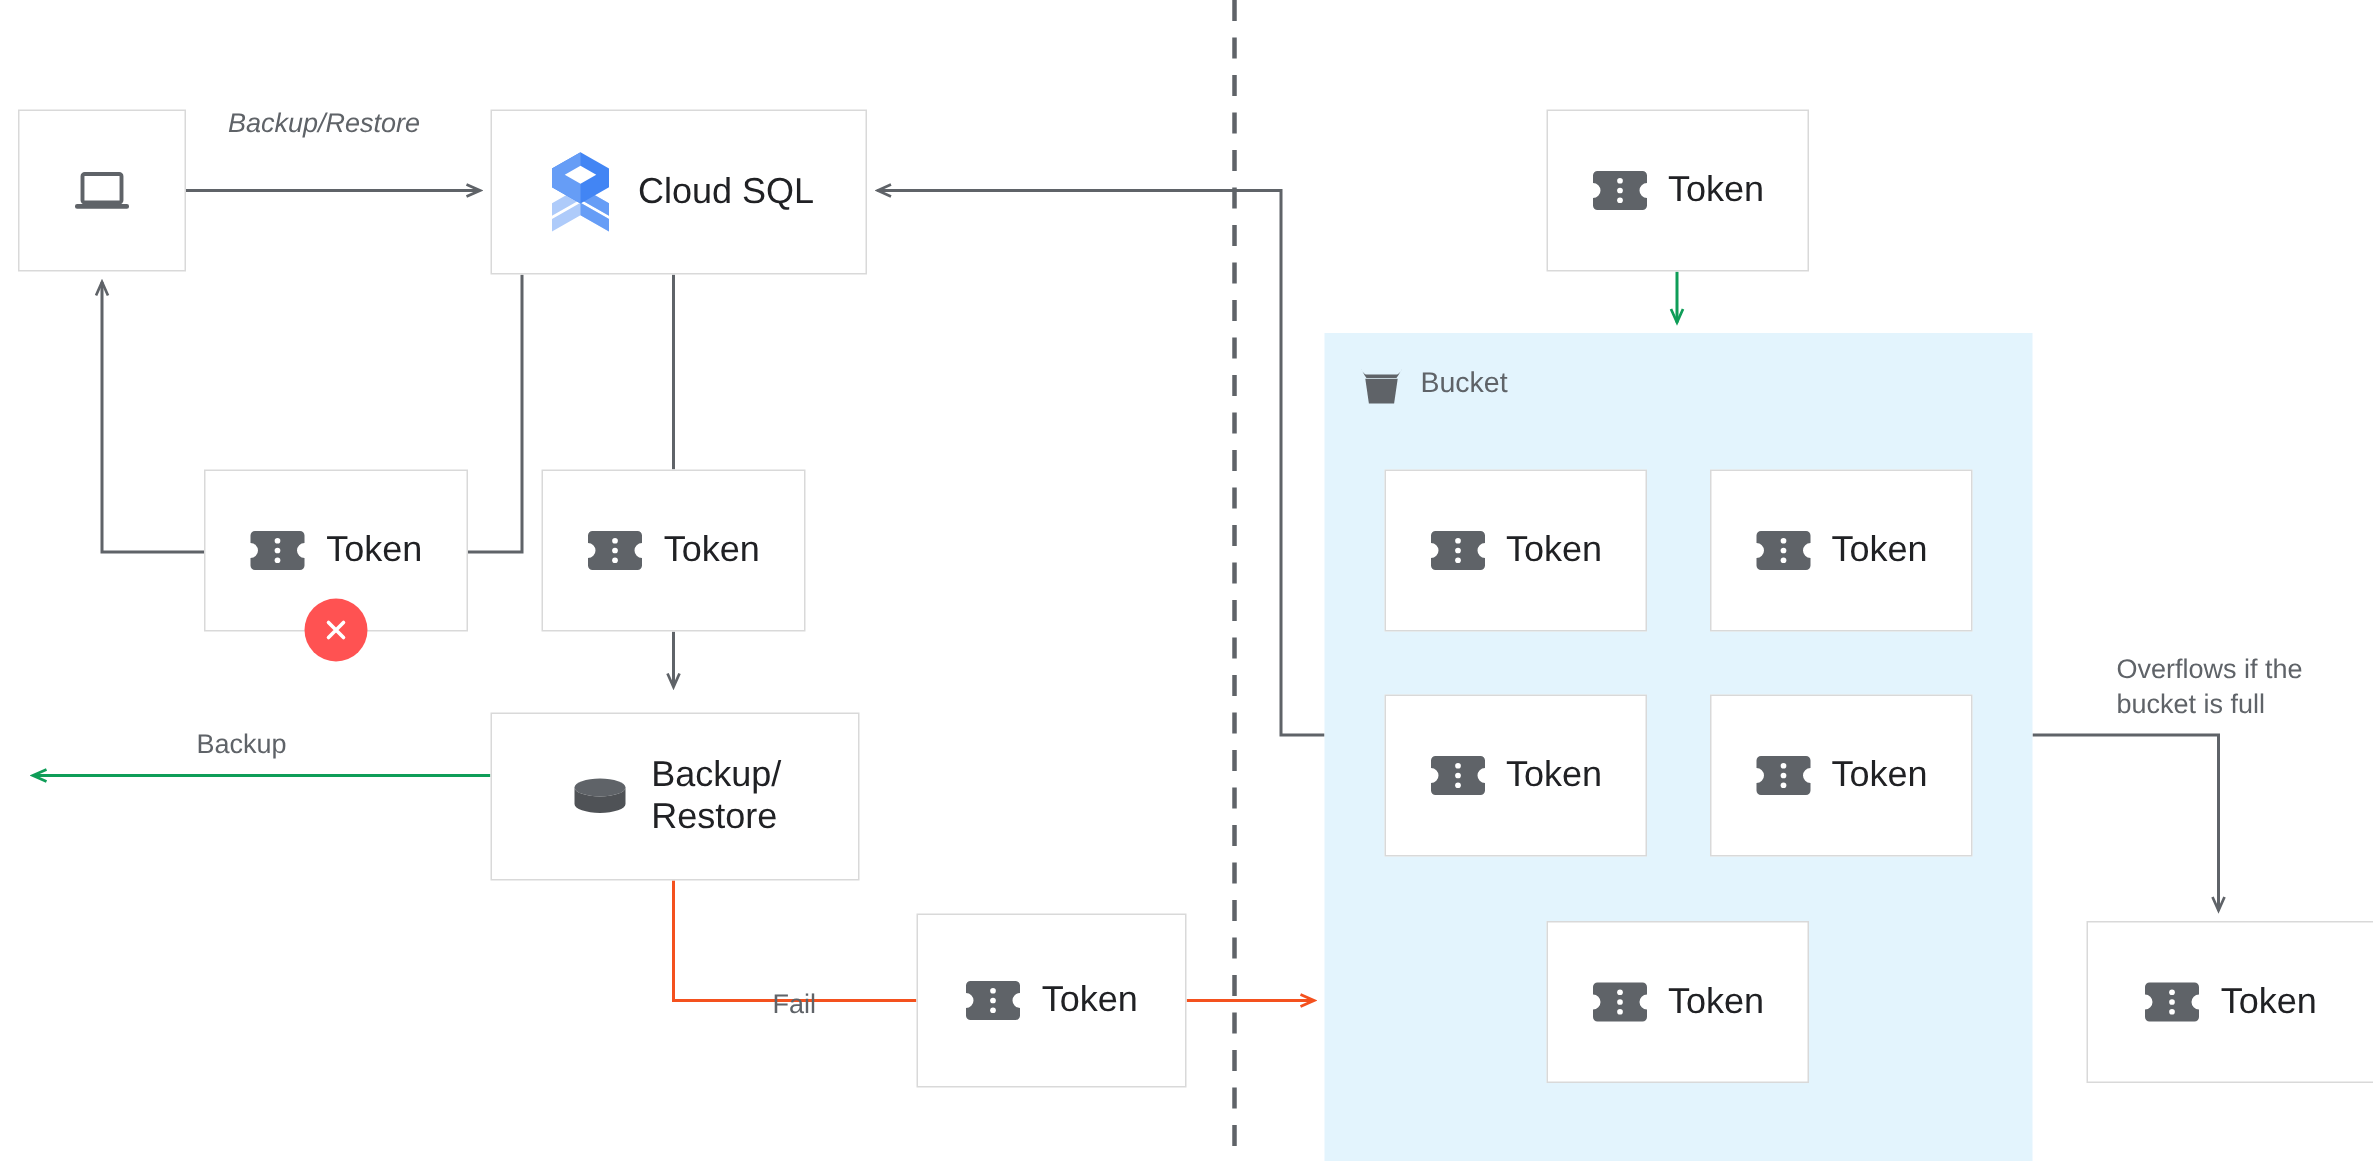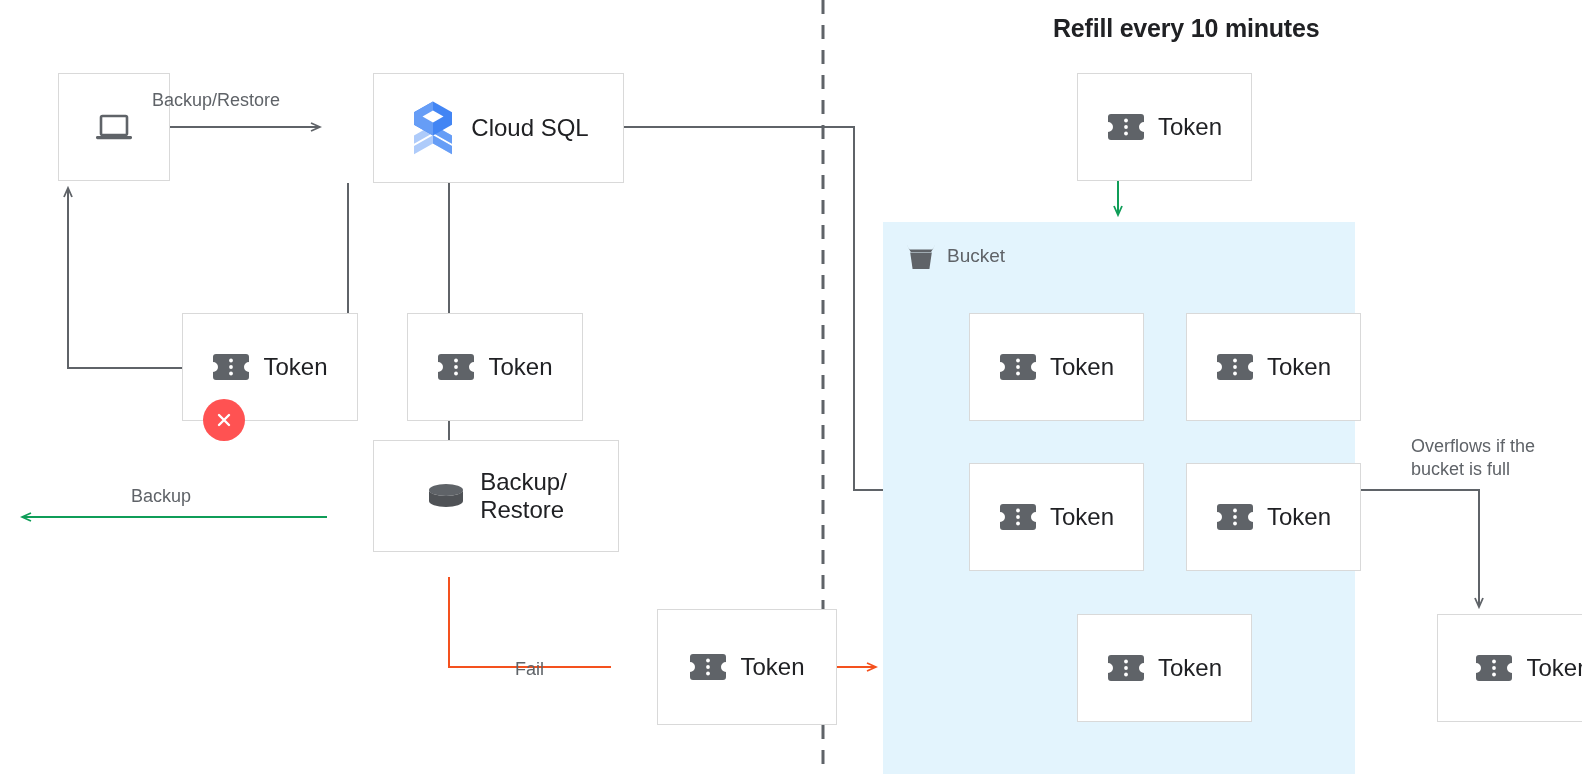--- a/index.html
+++ b/index.html
@@ -1,20 +1,20 @@
 <!DOCTYPE html>
 <html><head>
 <meta charset="utf-8">
 <style>
   html,body{margin:0;padding:0;background:#fff;}
   body{font-family:"Liberation Sans","DejaVu Sans",sans-serif;}
   #stage{position:relative;width:1582px;height:774px;background:#ffffff;overflow:hidden;}
   svg.layer{position:absolute;left:0;top:0;width:1582px;height:774px;pointer-events:none;}
   .node{position:absolute;box-sizing:border-box;background:#ffffff;border:1px solid #d9d9d9;
-        display:flex;align-items:center;justify-content:center;margin-left:46px;}
+        display:flex;align-items:center;justify-content:center;}
   .node .inner{display:flex;align-items:center;gap:13px;}
   .nlabel{font-size:24px;color:#202124;line-height:1.18;white-space:pre-line;}
   .bucket{position:absolute;background:#e3f4fd;}
   .bucket-head{position:absolute;display:flex;align-items:center;gap:9px;}
   .bucket-title{font-size:19px;color:#5f6368;}
   .edge-label{position:absolute;font-size:18px;color:#5f6368;line-height:1.3;}
   .big-title{position:absolute;font-size:25px;font-weight:bold;color:#202124;letter-spacing:-0.2px;}
   .ico{flex:0 0 auto;display:block;}
   .errbadge{position:absolute;width:42px;height:42px;border-radius:50%;background:#ff5252;
             display:flex;align-items:center;justify-content:center;}
@@ -62,21 +62,20 @@
 
   <div class="bucket" style="left:883px;top:222px;width:472px;height:552px;"></div>
   <div class="bucket-head" style="left:904px;top:241px;">
     <svg class="ico" width="34" height="30" viewBox="0 0 34 30">
       <path d="M3,4 C3,4 6,10 7,11 L27,11 C28,10 31,4 31,4 C31,4 29,9 27,8.6 L7,8.6 C5,9 3,4 3,4 Z" fill="#5f6368"></path>
       <path d="M6.2,11.5 L27.8,11.5 L25.4,28 L8.6,28 Z" fill="#5f6368"></path>
     </svg>
     <span class="bucket-title">Bucket</span>
   </div>
 
-  <div class="big-title" style="left:1053px;top:14px;">Refill every 10 minutes</div>
 
   <div class="node" style="left:12px;top:73px;width:112px;height:108px;">
     <span class="inner">
       <svg class="ico" width="40" height="32" viewBox="0 0 40 32">
         <rect x="7" y="5" width="26" height="19" rx="1.5" fill="none" stroke="#5f6368" stroke-width="2.6"></rect>
         <rect x="2" y="25" width="36" height="3.2" rx="1.4" fill="#5f6368"></rect>
       </svg>
     </span>
   </div>
 
@@ -119,21 +118,21 @@
       <svg class="ico" width="38" height="30" viewBox="0 0 38 30">
         <path d="M4,2 L34,2 A3,3 0 0 1 37,5 L37,10 A5,5 0 0 0 37,20 L37,25 A3,3 0 0 1 34,28 L4,28 A3,3 0 0 1 1,25 L1,20 A5,5 0 0 0 1,10 L1,5 A3,3 0 0 1 4,2 Z" fill="#5f6368"></path>
         <circle cx="19" cy="8.5" r="1.9" fill="#ffffff"></circle>
         <circle cx="19" cy="15" r="1.9" fill="#ffffff"></circle>
         <circle cx="19" cy="21.5" r="1.9" fill="#ffffff"></circle>
       </svg>
       <span class="nlabel">Token</span>
     </span>
   </div>
 
-  <div class="node" style="left:327px;top:440px;width:246px;height:112px;">
+  <div class="node" style="left:327px;top:475px;width:246px;height:112px;">
     <span class="inner">
       <svg class="ico" width="42" height="34" viewBox="0 0 42 34">
         <ellipse cx="21" cy="11" rx="17" ry="6" fill="#5f6368"></ellipse>
         <path d="M4,11 L4,22 A17,6 0 0 0 38,22 L38,11 A17,6 0 0 1 4,11 Z" fill="#4f5256"></path>
       </svg>
       <span class="nlabel">Backup/
 Restore</span>
     </span>
   </div>
 
@@ -222,19 +221,19 @@
       <svg class="ico" width="38" height="30" viewBox="0 0 38 30">
         <path d="M4,2 L34,2 A3,3 0 0 1 37,5 L37,10 A5,5 0 0 0 37,20 L37,25 A3,3 0 0 1 34,28 L4,28 A3,3 0 0 1 1,25 L1,20 A5,5 0 0 0 1,10 L1,5 A3,3 0 0 1 4,2 Z" fill="#5f6368"></path>
         <circle cx="19" cy="8.5" r="1.9" fill="#ffffff"></circle>
           <circle cx="19" cy="15" r="1.9" fill="#ffffff"></circle>
           <circle cx="19" cy="21.5" r="1.9" fill="#ffffff"></circle>
       </svg>
       <span class="nlabel">Token</span>
     </span>
   </div>
 
-  <div class="edge-label" style="left:152px;top:89px;width:200px;">Backup/Restore</div>
+  <div class="edge-label" style="left:152px;top:71px;width:200px;font-style:italic;">Backup/Restore</div>
   <div class="edge-label" style="left:131px;top:485px;width:140px;">Backup</div>
   <div class="edge-label" style="left:515px;top:658px;width:80px;">Fail</div>
   <div class="edge-label" style="left:1411px;top:435px;width:180px;white-space:pre-line;">Overflows if the
 bucket is full</div>
 
 </div>
 
 </body></html>

